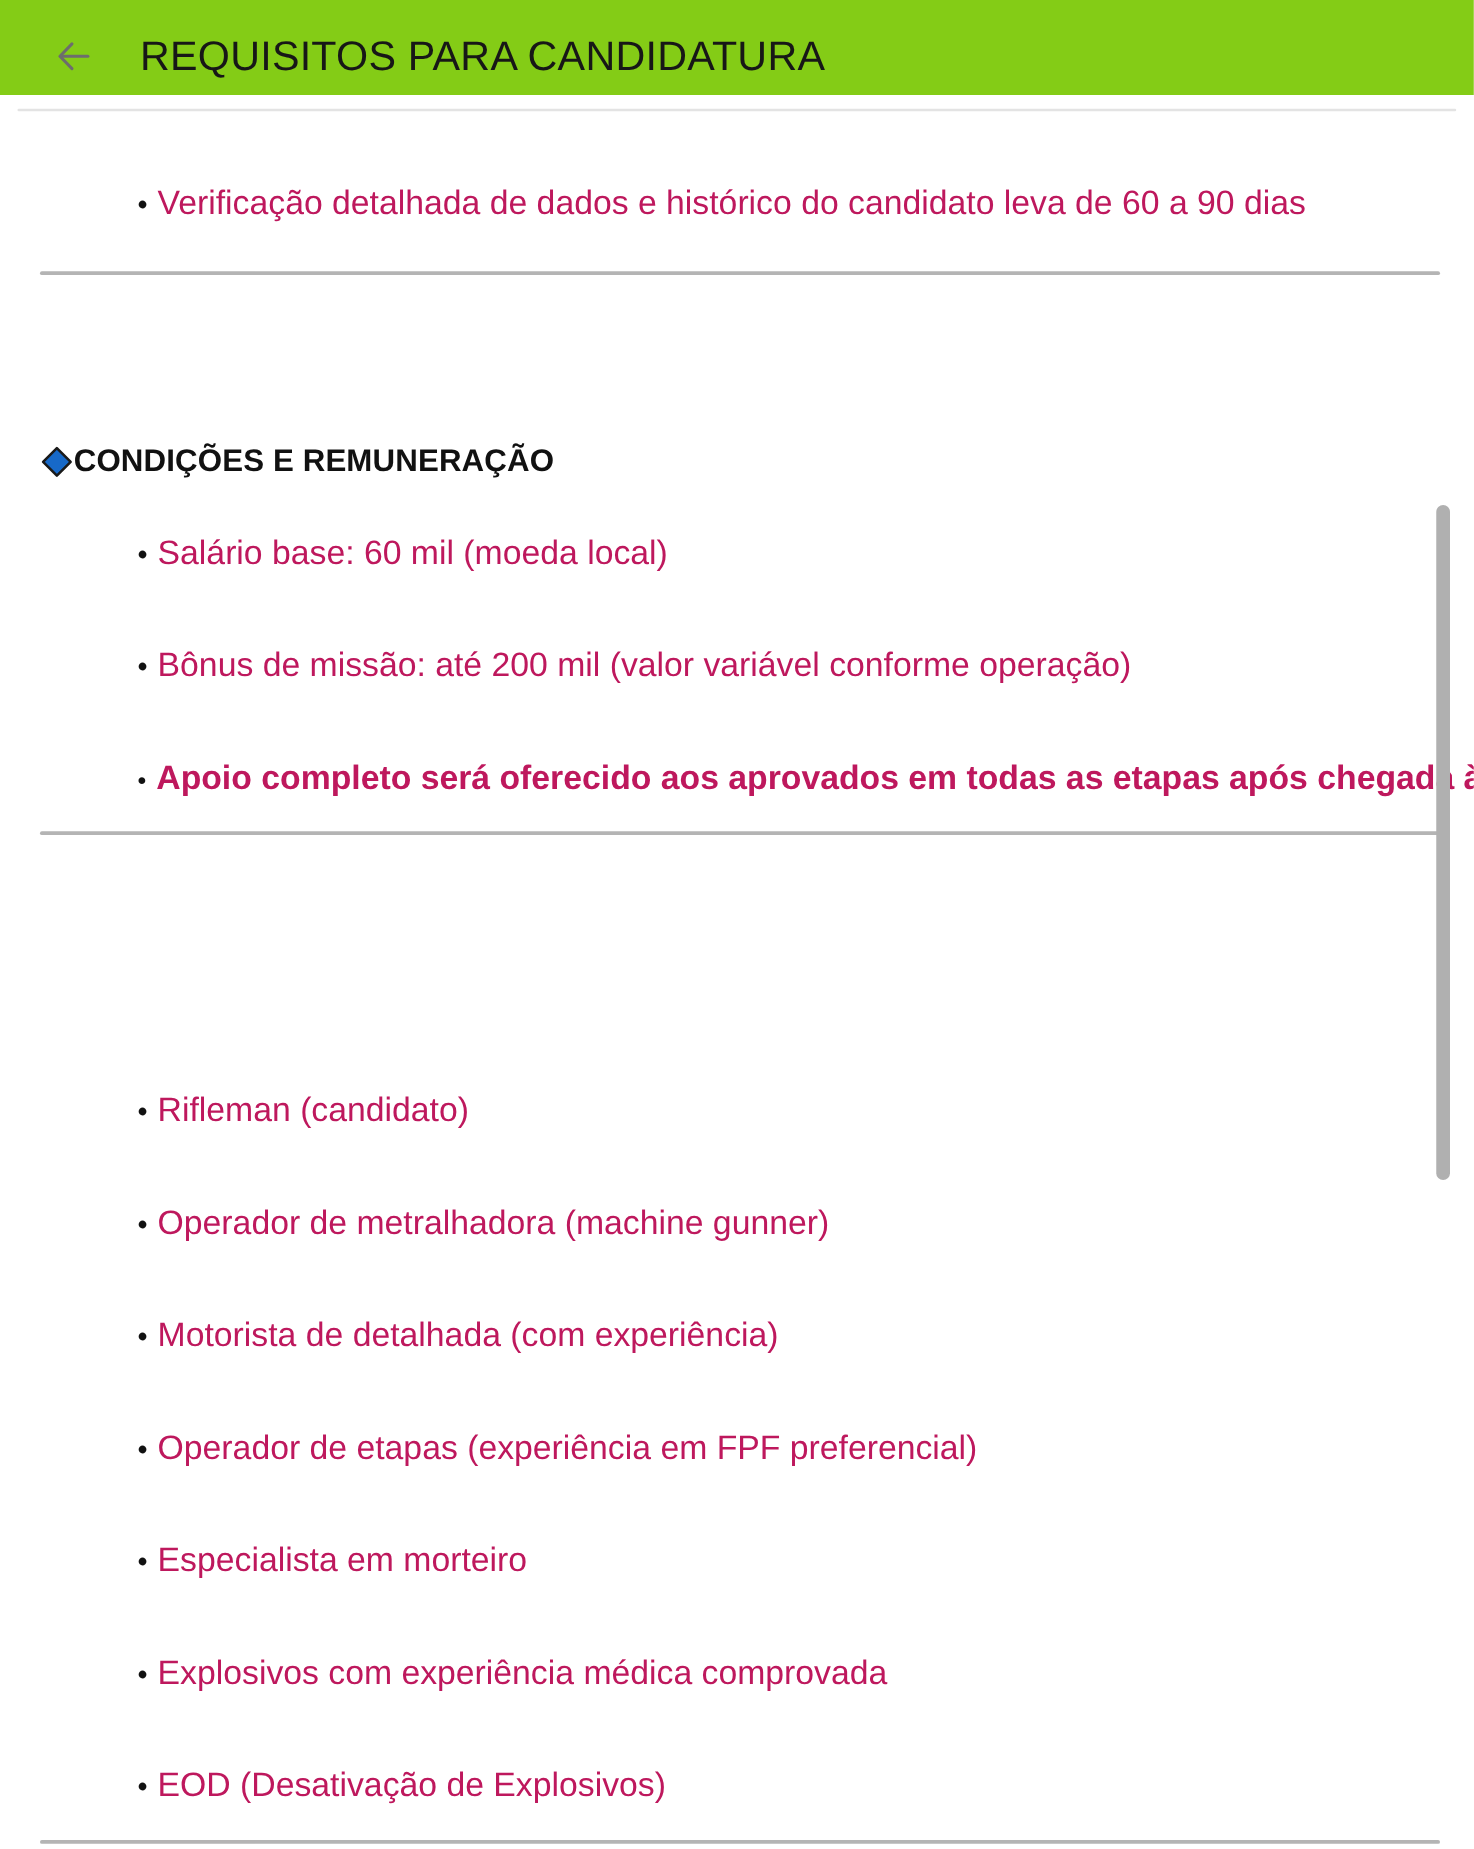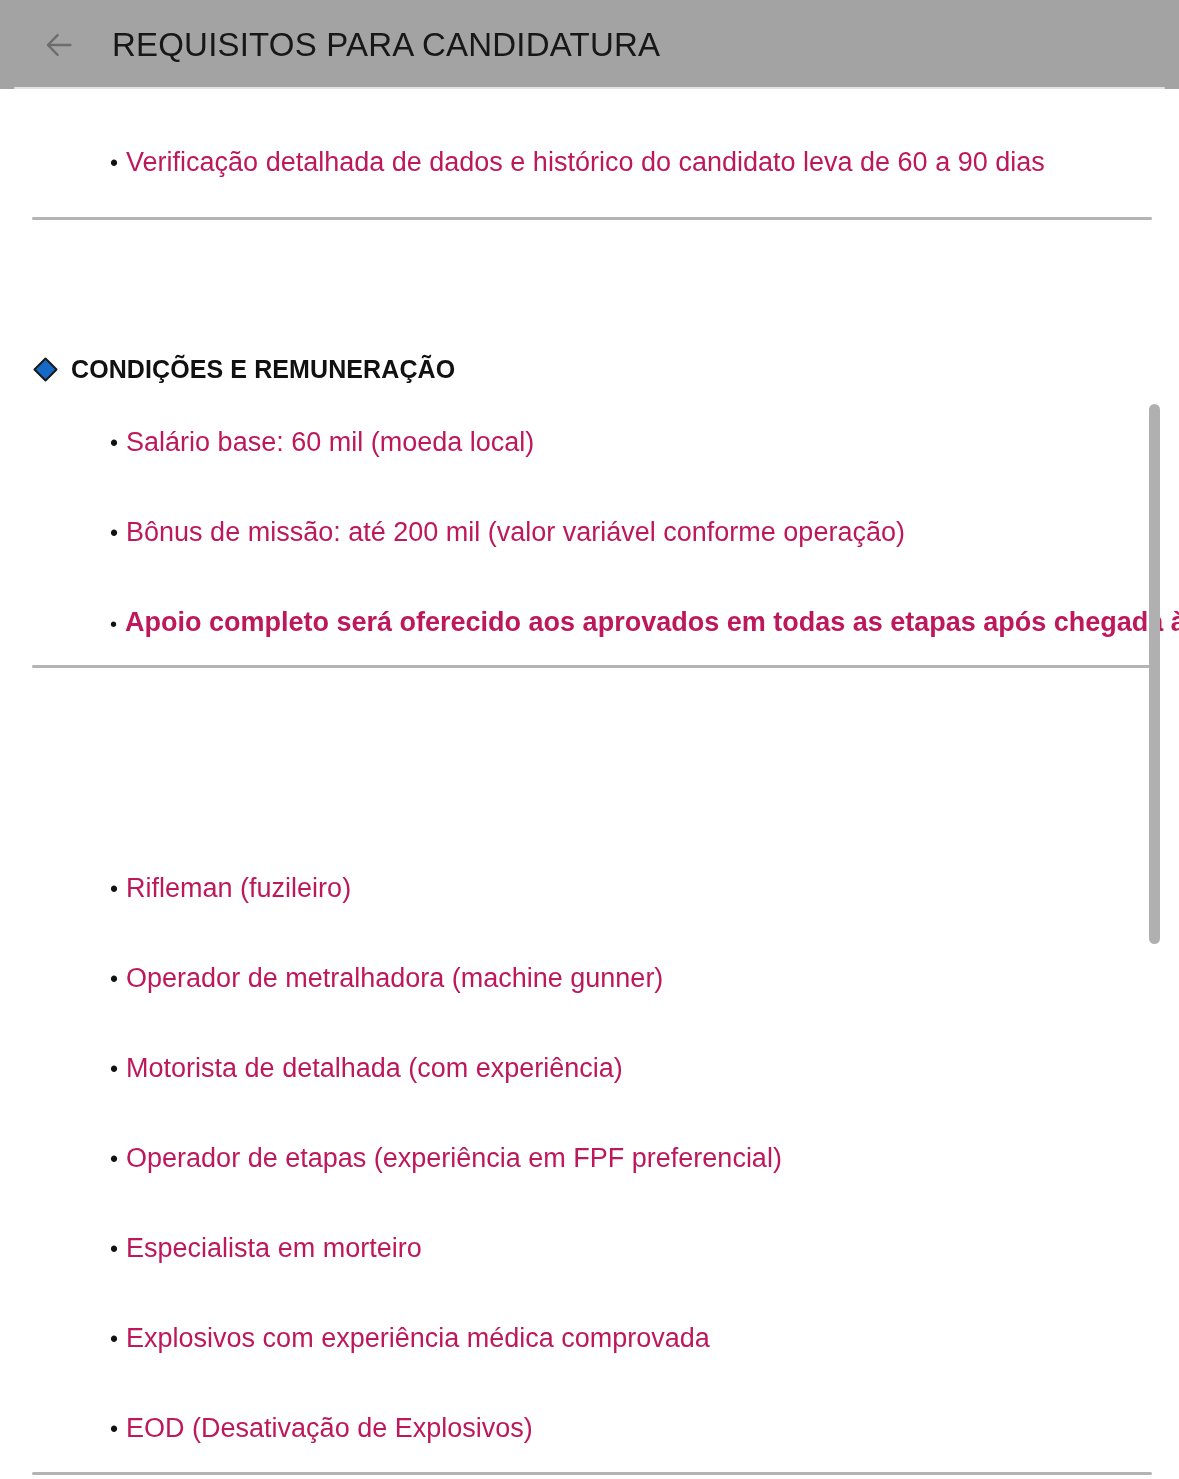--- a/index.html
+++ b/index.html
@@ -16,22 +16,22 @@
     color: #111111;
     -webkit-font-smoothing: antialiased;
   }
 
   
   #app-header {
     position: absolute;
     top: 0;
     left: 0;
     width: 1179px;
-    height: 89px;
-    background: #a3a3a3;
+    height: 76px;
+    background: #84cc16;
     display: flex;
     align-items: center;
   }
   #back-button {
     position: absolute;
     left: 30px;
     top: 20px;
     width: 58px;
     height: 50px;
     display: flex;
@@ -81,21 +81,21 @@
     width: 1120px;
     height: 3px;
     background: #b4b4b4;
     border-radius: 2px;
   }
 
   .section-heading {
     position: absolute;
     display: flex;
     align-items: center;
-    gap: 12px;
+    gap: 0;
     white-space: nowrap;
   }
   .diamond-icon {
     width: 27px;
     height: 27px;
     flex: 0 0 auto;
     display: block;
   }
   .section-heading-label {
     font-size: 25px;
@@ -184,21 +184,21 @@
       <span class="bullet-dot">•</span>
       <span class="bullet-text">Bônus de missão: até 200 mil (valor variável conforme operação)</span>
     </div>
     <div class="bullet-item is-bold" style="top: 516px;">
       <span class="bullet-dot">•</span>
       <span class="bullet-text">Apoio completo será oferecido aos aprovados em todas as etapas após chegada à Ucrânia</span>
     </div>
     <div class="section-divider" style="top: 576px;"></div>
     <div class="bullet-item" style="top: 782px;">
       <span class="bullet-dot">•</span>
-      <span class="bullet-text">Rifleman (fuzileiro)</span>
+      <span class="bullet-text">Rifleman (candidato)</span>
     </div>
     <div class="bullet-item" style="top: 872px;">
       <span class="bullet-dot">•</span>
       <span class="bullet-text">Operador de metralhadora (machine gunner)</span>
     </div>
     <div class="bullet-item" style="top: 962px;">
       <span class="bullet-dot">•</span>
       <span class="bullet-text">Motorista de detalhada (com experiência)</span>
     </div>
     <div class="bullet-item" style="top: 1052px;">

